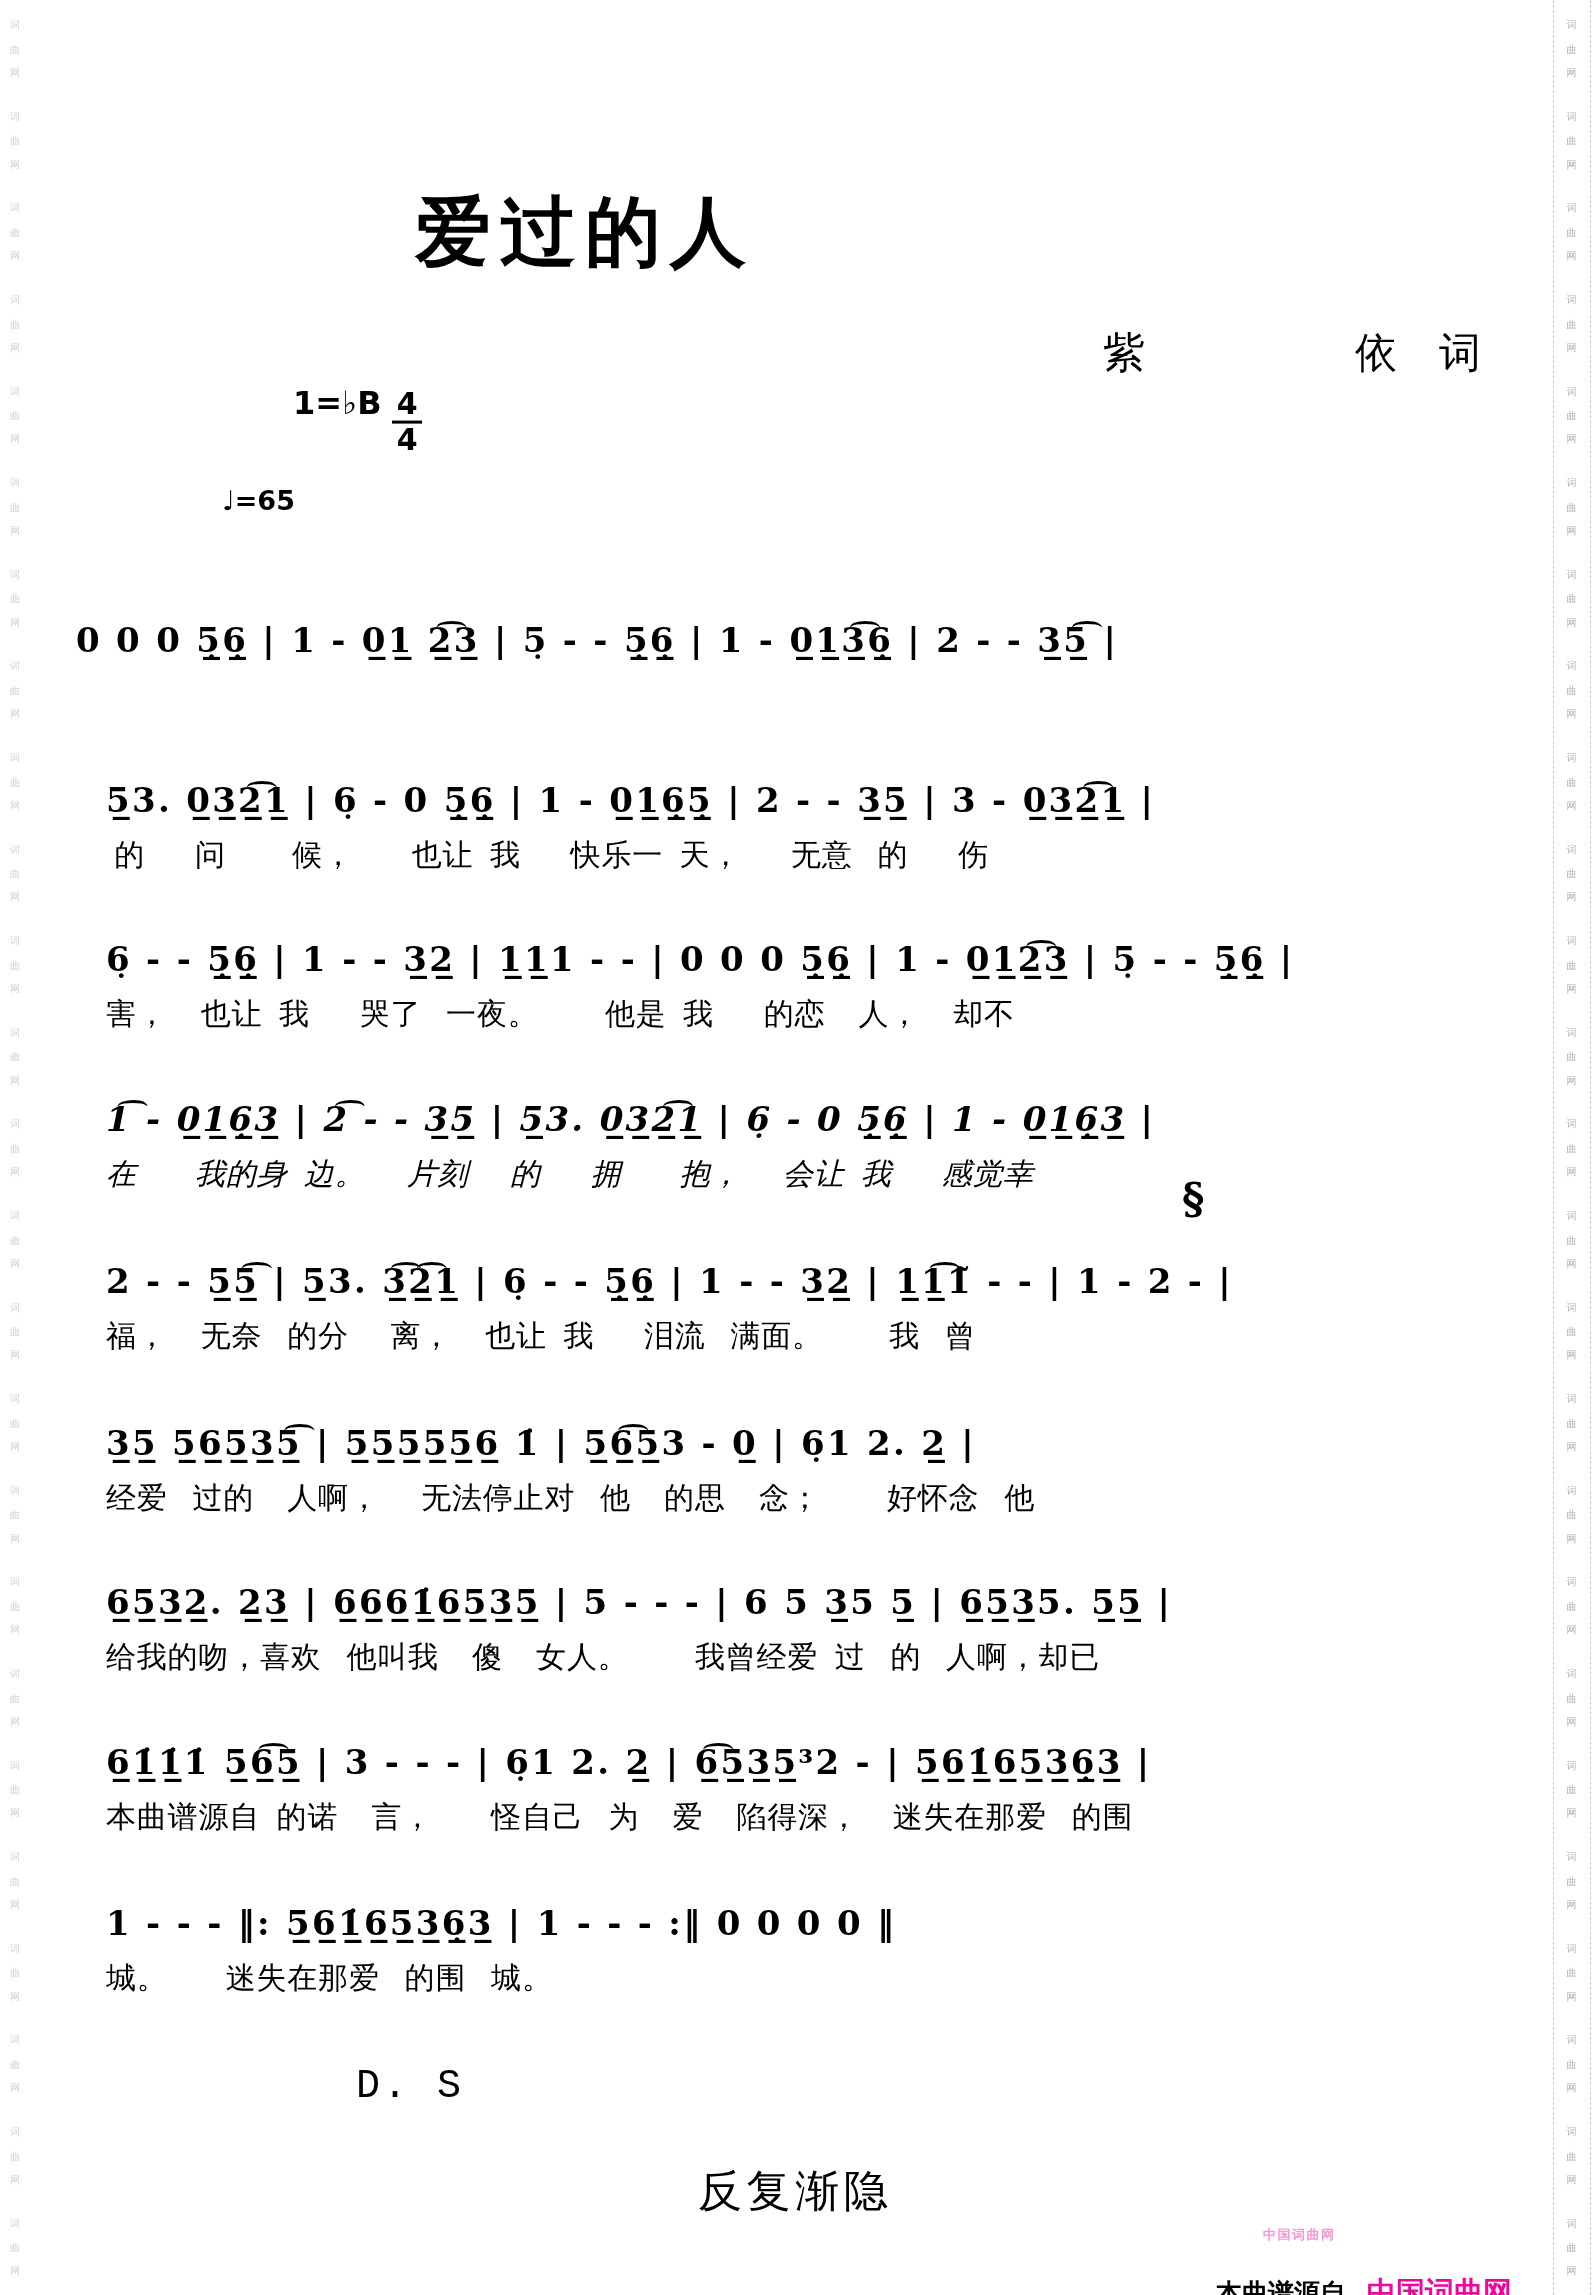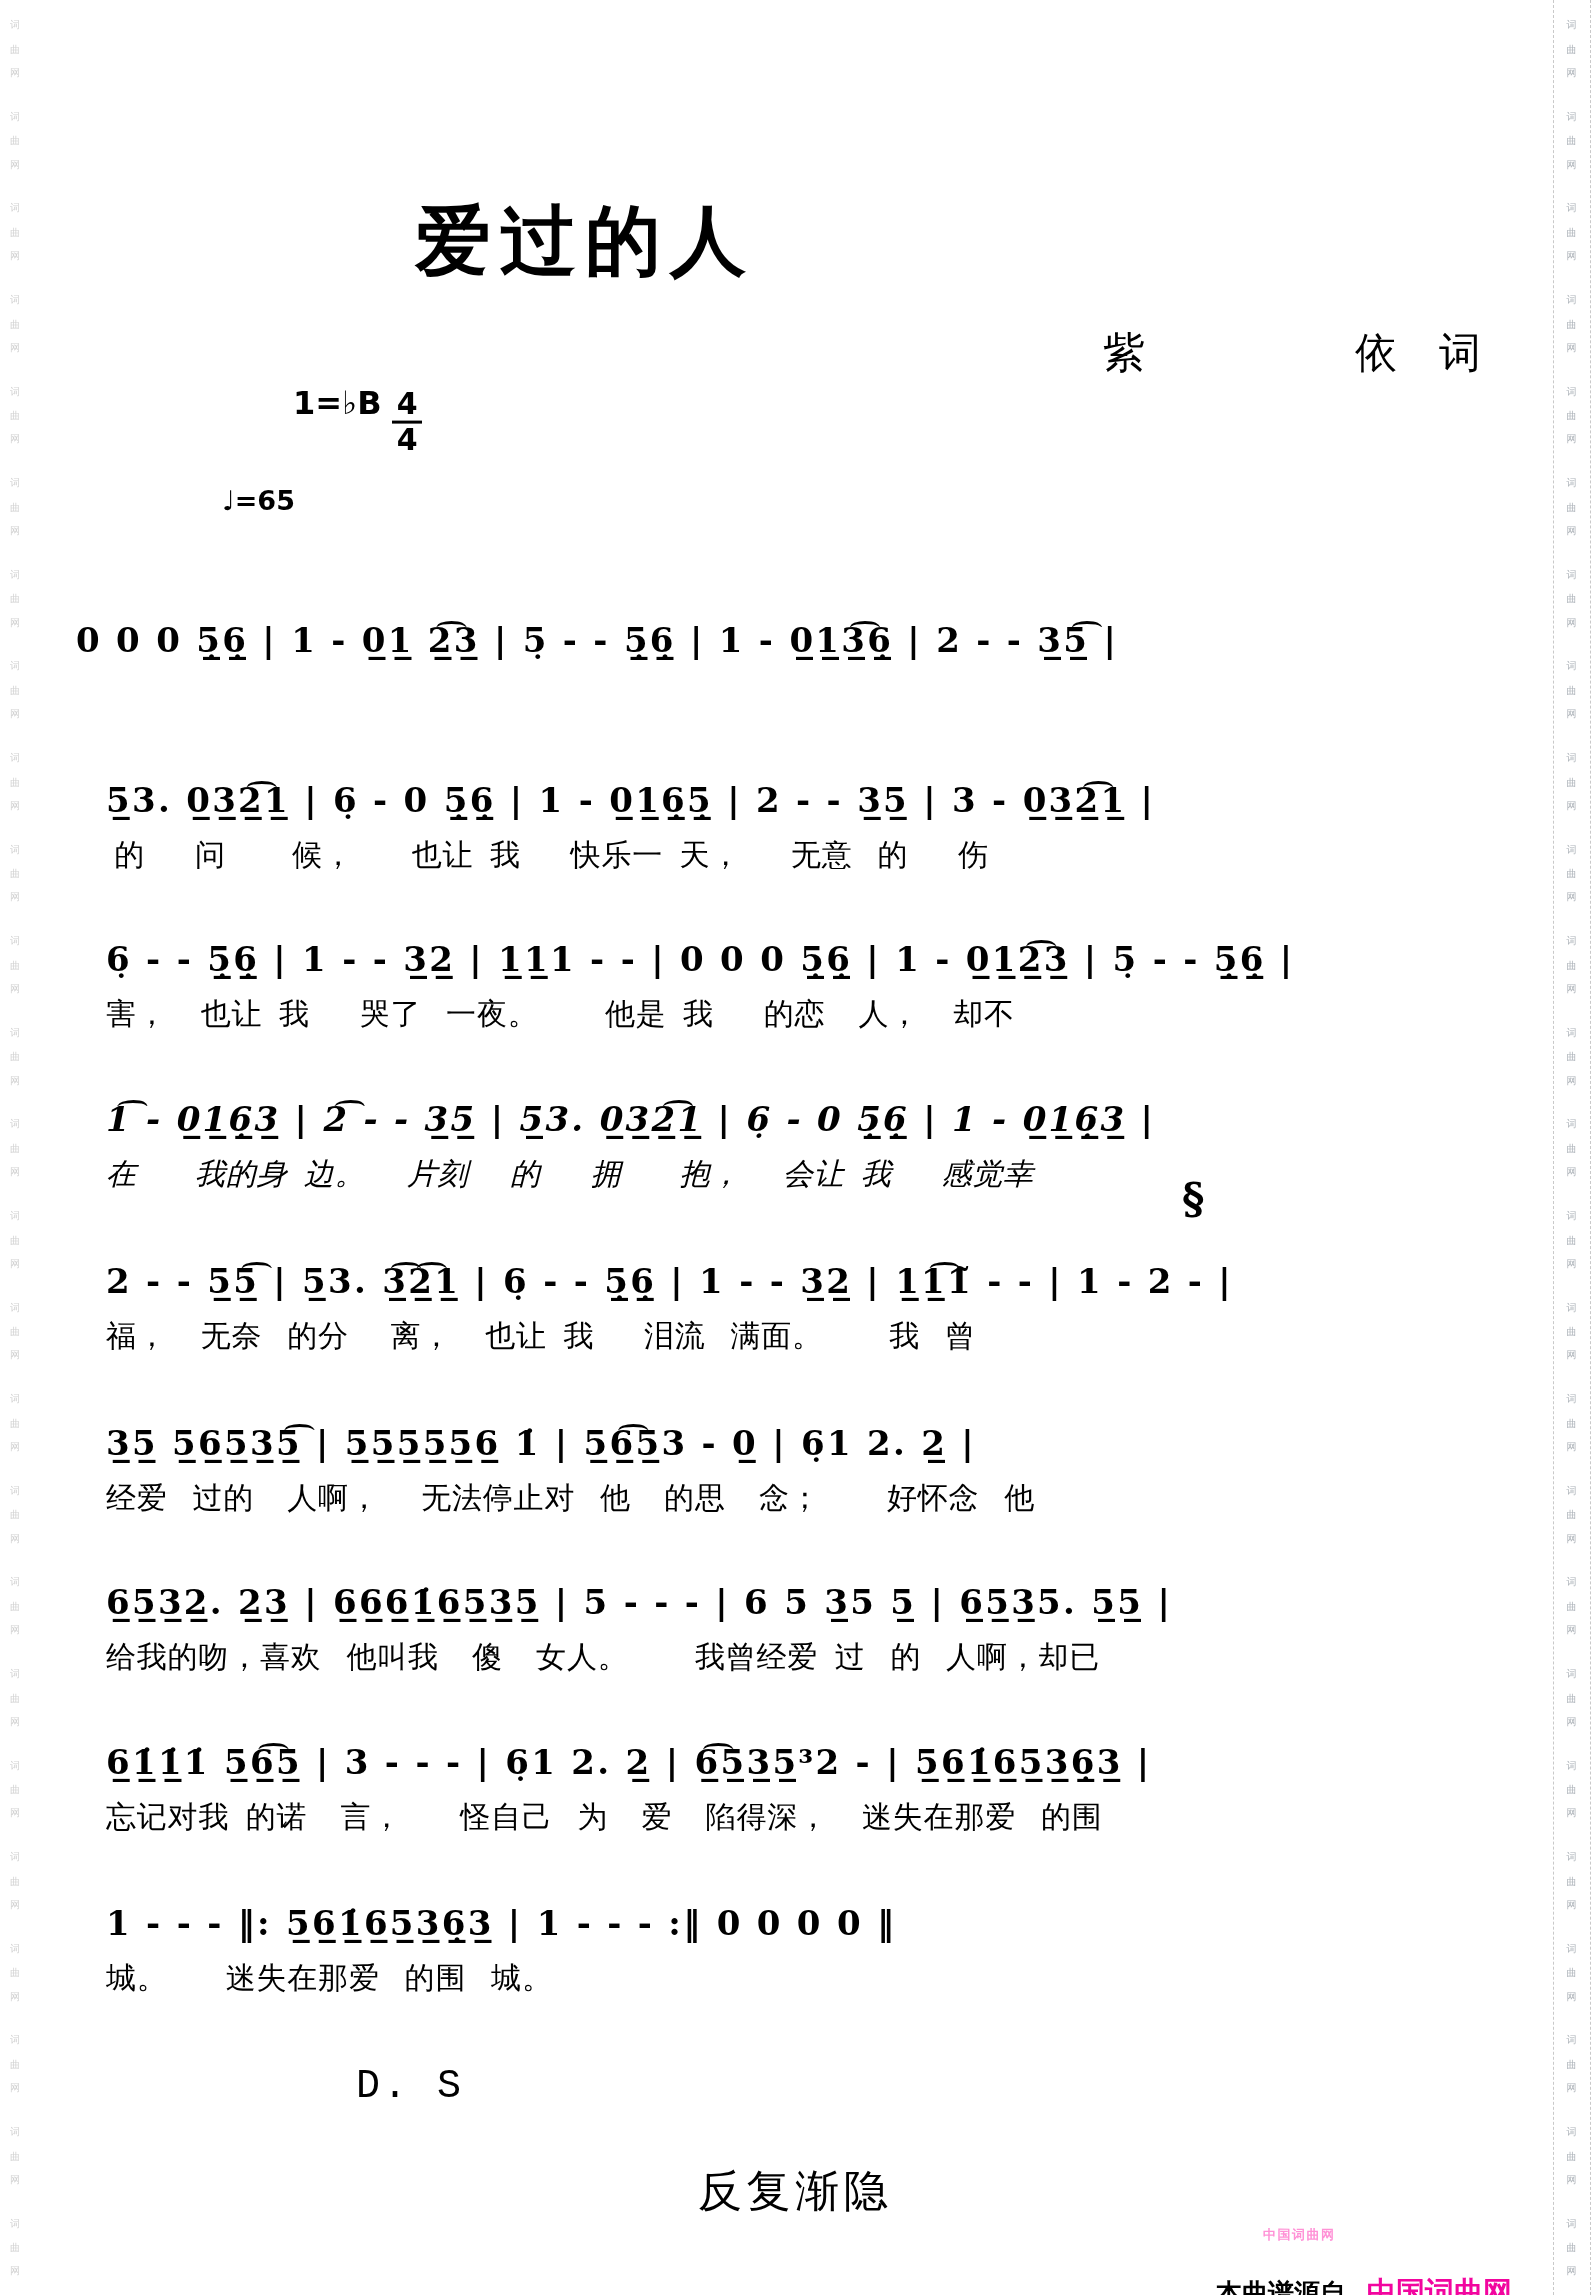--- a/index.html
+++ b/index.html
@@ -9,21 +9,21 @@
   
   .wm-col{position:absolute;top:10.6px;height:2272px;overflow:hidden;
           writing-mode:vertical-rl;text-orientation:upright;white-space:pre;
           font-family:"DejaVu Sans",sans-serif;font-size:10px;letter-spacing:6.8px;}
   .wm-left{left:7.6px;color:#d2d2d2;}
   .wm-right-box{position:absolute;left:1553px;top:0;width:36px;height:2295px;
                 border-left:0.8px dashed #c9c9c9;border-right:0.8px dashed #c9c9c9;}
   .wm-right{left:1564px;color:#adb3b9;}
 
   
-  .title{position:absolute;top:191px;left:281px;width:608px;text-align:center;
+  .title{position:absolute;top:182px;left:281px;width:608px;text-align:center;
          font-size:76px;font-weight:bold;letter-spacing:9px;}
   .credit{position:absolute;white-space:pre;font-size:42px;}
   .credit.lyr{top:325px;left:1103px;}
   .credit.cmp{top:418px;left:1094px;}
   .keysig{position:absolute;top:384px;left:293px;font-family:"DejaVu Sans",sans-serif;
           font-size:32px;font-weight:600;display:flex;gap:10.6px;}
   .meter{display:inline-block;text-align:center;line-height:1.0;font-weight:bold;
          font-family:"DejaVu Sans",sans-serif;font-size:30px;transform:translateY(4.6px);}
   .meter .num{display:block;border-bottom:3px solid #000;padding:0 4.6px 1.5px 4.6px;}
   .meter .den{display:block;padding-top:1.5px;}
@@ -100,21 +100,21 @@
   <div class="sys s5">
     <div class="notes">3̲5̲ 5̲6̲5̲3̲5̲͡ | 5̲5̲5̲5̲5̲6̲ 1̇ | 5̲6̲͡5̲3 - 0̲ | 6̣1 2. 2̲ |</div>
     <div class="lyrics">经爱   过的    人啊，     无法停止对   他    的思    念；        好怀念   他</div>
   </div>
   <div class="sys s6">
     <div class="notes">6̲5̲3̲2̲. 2̲3̲ | 6̲6̲6̲1̲̇6̲5̲3̲5̲ | 5 - - - | 6 5 3̲5 5̲ | 6̲5̲3̲5. 5̲5̲ |</div>
     <div class="lyrics">给我的吻，喜欢   他叫我    傻    女人。        我曾经爱  过   的   人啊，却已</div>
   </div>
   <div class="sys s7">
     <div class="notes">6̲1̲̇1̲̇1̇ 5̲6̲͡5̲ | 3 - - - | 6̣1 2. 2̲ | 6̲͡5̲3̲5̲³2 - | 5̲6̲1̲̇6̲5̲3̲6̲̣3̲ |</div>
-    <div class="lyrics">忘记对我  的诺    言，       怪自己   为    爱    陷得深，    迷失在那爱   的围</div>
+    <div class="lyrics">本曲谱源自  的诺    言，       怪自己   为    爱    陷得深，    迷失在那爱   的围</div>
   </div>
   <div class="sys s8">
     <div class="notes">1 - - - ‖: 5̲6̲1̲̇6̲5̲3̲6̲̣3̲ | 1 - - - :‖ 0 0 0 0 ‖</div>
     <div class="lyrics">城。       迷失在那爱   的围   城。</div>
   </div>
 
   <div class="segno">§</div>
   <div class="ds">D. S</div>
   <div class="fade">反复渐隐</div>
 

